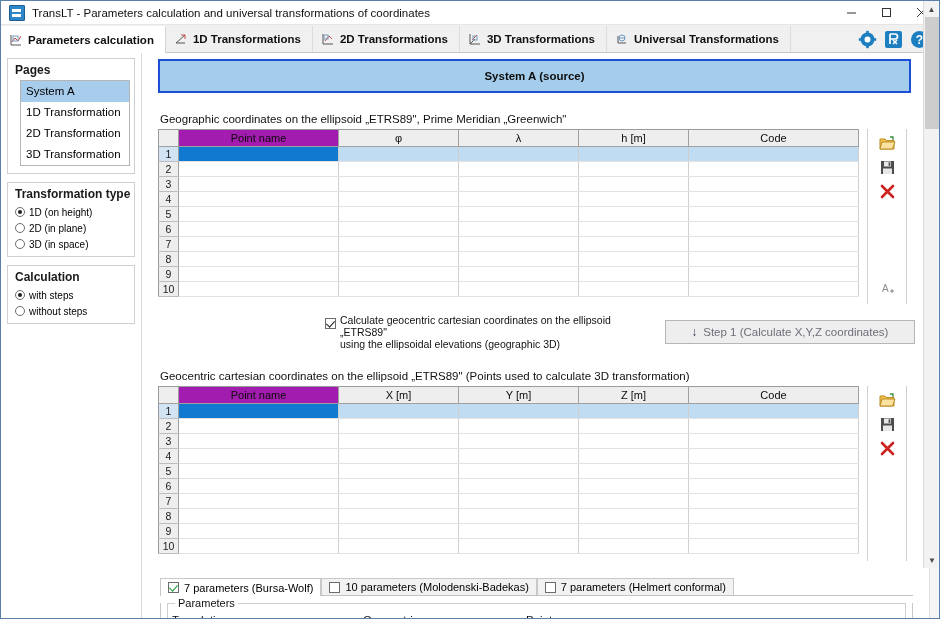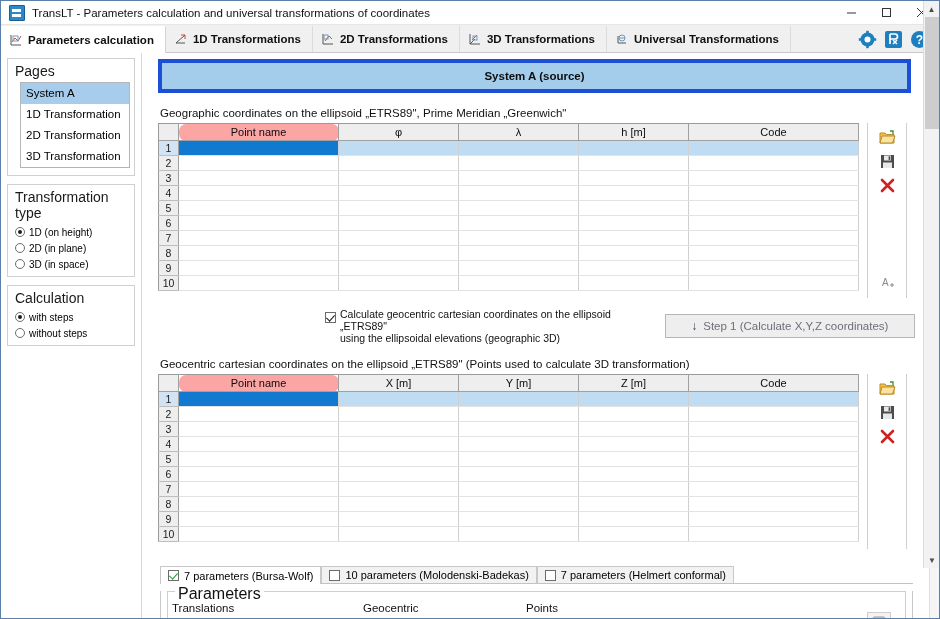--- a/index.html
+++ b/index.html
@@ -132,23 +132,24 @@
     position: relative;
   }
   .group {
     border: 1px solid #d0d0d0;
     background: #ffffff;
     margin-bottom: 8px;
     padding: 3px 0 4px 0;
     position: relative;
   }
   .group > .glabel {
-    font-size: 14px;
+    font-size: 12px;
     color: #1a1a1a;
     padding: 1px 0 3px 7px;
+    font-weight: bold;
   }
   .listbox {
     margin: 0 4px 3px 12px;
     border: 1px solid #b5b5b5;
     background: #ffffff;
   }
   .listitem {
     height: 21px;
     line-height: 21px;
     padding-left: 5px;
@@ -196,34 +197,34 @@
   .main {
     position: absolute;
     left: 0; top: 0;
     width: 783px;
     padding: 6px 0 0 16px;
     box-sizing: border-box;
   }
   .banner {
     height: 34px;
     background: #a3cdeb;
-    border: 4px solid #1d4ed8;
+    border: 2px solid #1d4ed8;
     display: flex;
     align-items: center;
     justify-content: center;
     font-size: 11.5px;
     font-weight: bold;
     color: #0e0e0e;
     width: 753px;
     box-sizing: border-box;
   }
   .sectlabel {
     font-size: 11.5px;
     color: #111;
-    margin: 14px 0 4px 2px;
+    margin: 20px 0 4px 2px;
     white-space: nowrap;
   }
 
   
   .tablezone {
     display: flex;
     align-items: flex-start;
     width: 757px;
   }
   table.grid {
@@ -242,22 +243,21 @@
     font-weight: normal;
     color: #0c0c0c;
     text-align: center;
     padding: 0;
   }
   table.grid th.rowhdr {
     width: 20px;
     background: #eeeeee;
   }
   table.grid th.pointname {
-    background: #fca5a5;
-    border-radius: 7px;
+    background: #a21caf;
   }
   table.grid td {
     height: 14px;
     border-right: 1px solid #cfcfcf;
     border-bottom: 1px solid #e2e2e2;
     padding: 0 2px;
     font-size: 11px;
   }
   table.grid td.rownum {
     background: #eeeeee;
@@ -384,21 +384,21 @@
     border: 1px solid #cfcfcf;
     height: 56px;
     position: relative;
     box-sizing: border-box;
   }
   .fslegend {
     position: absolute;
     top: -7px; left: 7px;
     background: #ffffff;
     padding: 0 3px;
-    font-size: 16px;
+    font-size: 11px;
     color: #111;
   }
   .colhead {
     position: absolute;
     font-size: 11.5px;
     color: #111;
     top: 10px;
   }
   .prow {
     position: absolute;

